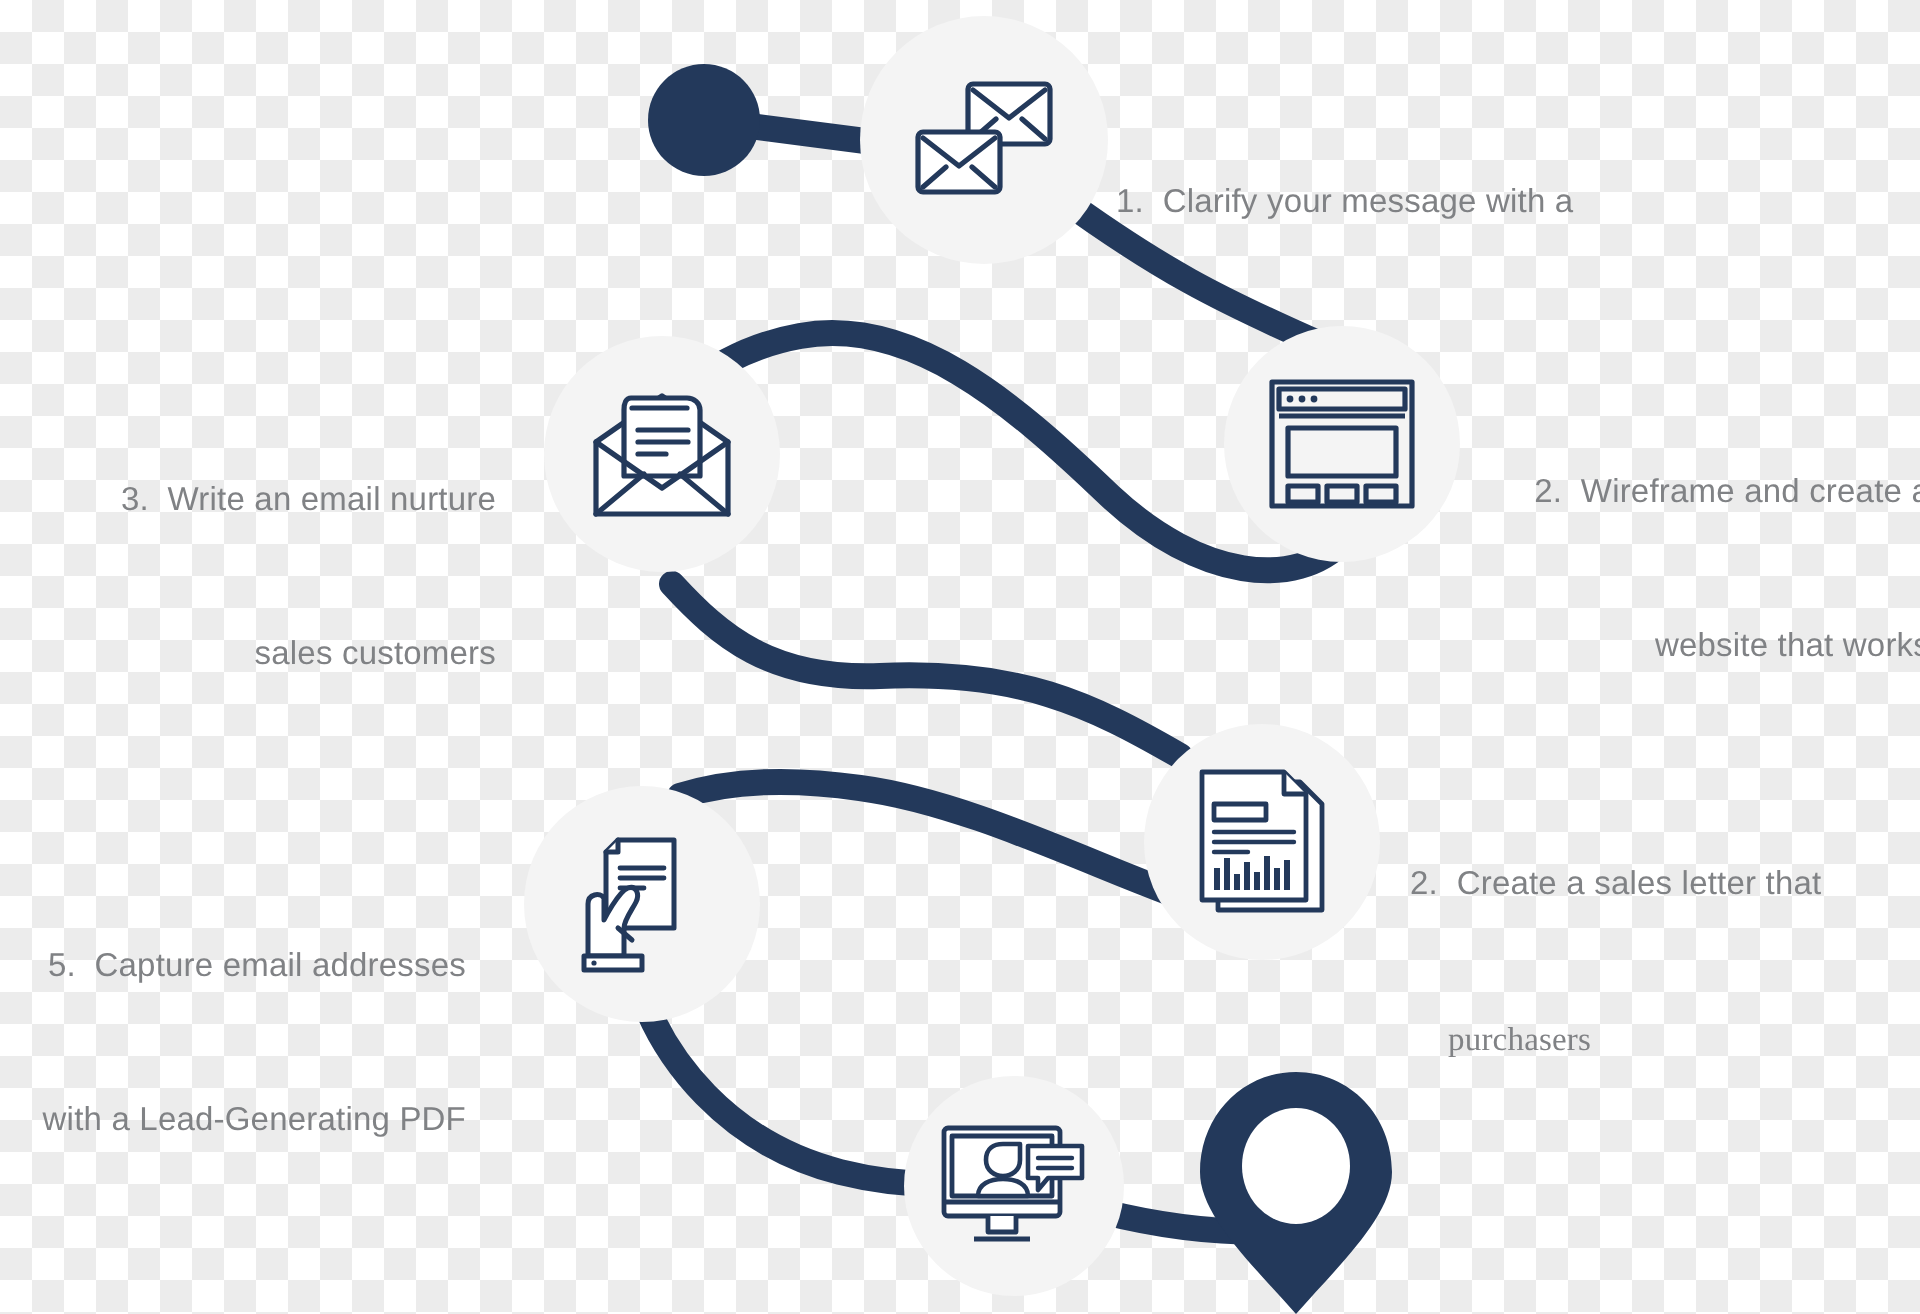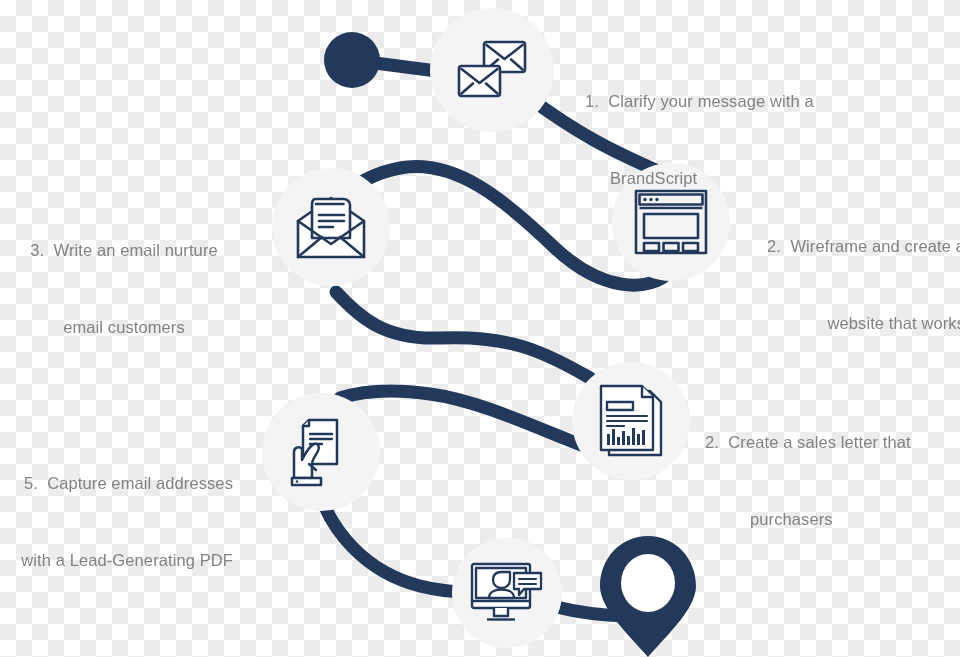--- a/index.html
+++ b/index.html
@@ -213,38 +213,37 @@
           <line x1="49" y1="18" x2="66" y2="18"></line>
           <line x1="49" y1="23" x2="66" y2="23"></line>
         </g>
       </svg>
     </div>
 
   </div>
 
   <div class="layer" id="label-layer">
 
-    <div class="label left" style="left:585px; top:38px; width:375px;">
+    <div class="label left" style="left:558px; top:38px; width:375px;">
       <div>1.  Clarify your message with a</div>
-      <div style="padding-left:25px;">BrandScript</div>
     </div>
 
     <div class="label right" style="left:690px; top:183px; width:275px;">
       <div>2.  Wireframe and create a</div>
       <div>website that works</div>
     </div>
 
-    <div class="label right" style="left:0px; top:187px; width:248px;text-align:center;">
+    <div class="label right" style="left:0px; top:187px; width:248px;">
       <div>3.  Write an email nurture</div>
-      <div>email customers</div>
+      <div>sales customers</div>
     </div>
 
     <div class="label left" style="left:705px; top:379px; width:255px;">
       <div>2.  Create a sales letter that</div>
-      <div style="padding-left:45px;">purchasers</div>
+      <div style="padding-left:19px;font-family:Liberation Serif, serif;">purchasers</div>
     </div>
 
     <div class="label right" style="left:-12px; top:420px; width:245px;">
       <div>5.  Capture email addresses</div>
       <div>with a Lead-Generating PDF</div>
     </div>
 
     <div class="label right" style="left:130px; top:605px; width:320px;">
       <div>6.  Establish your authority by</div>
       

